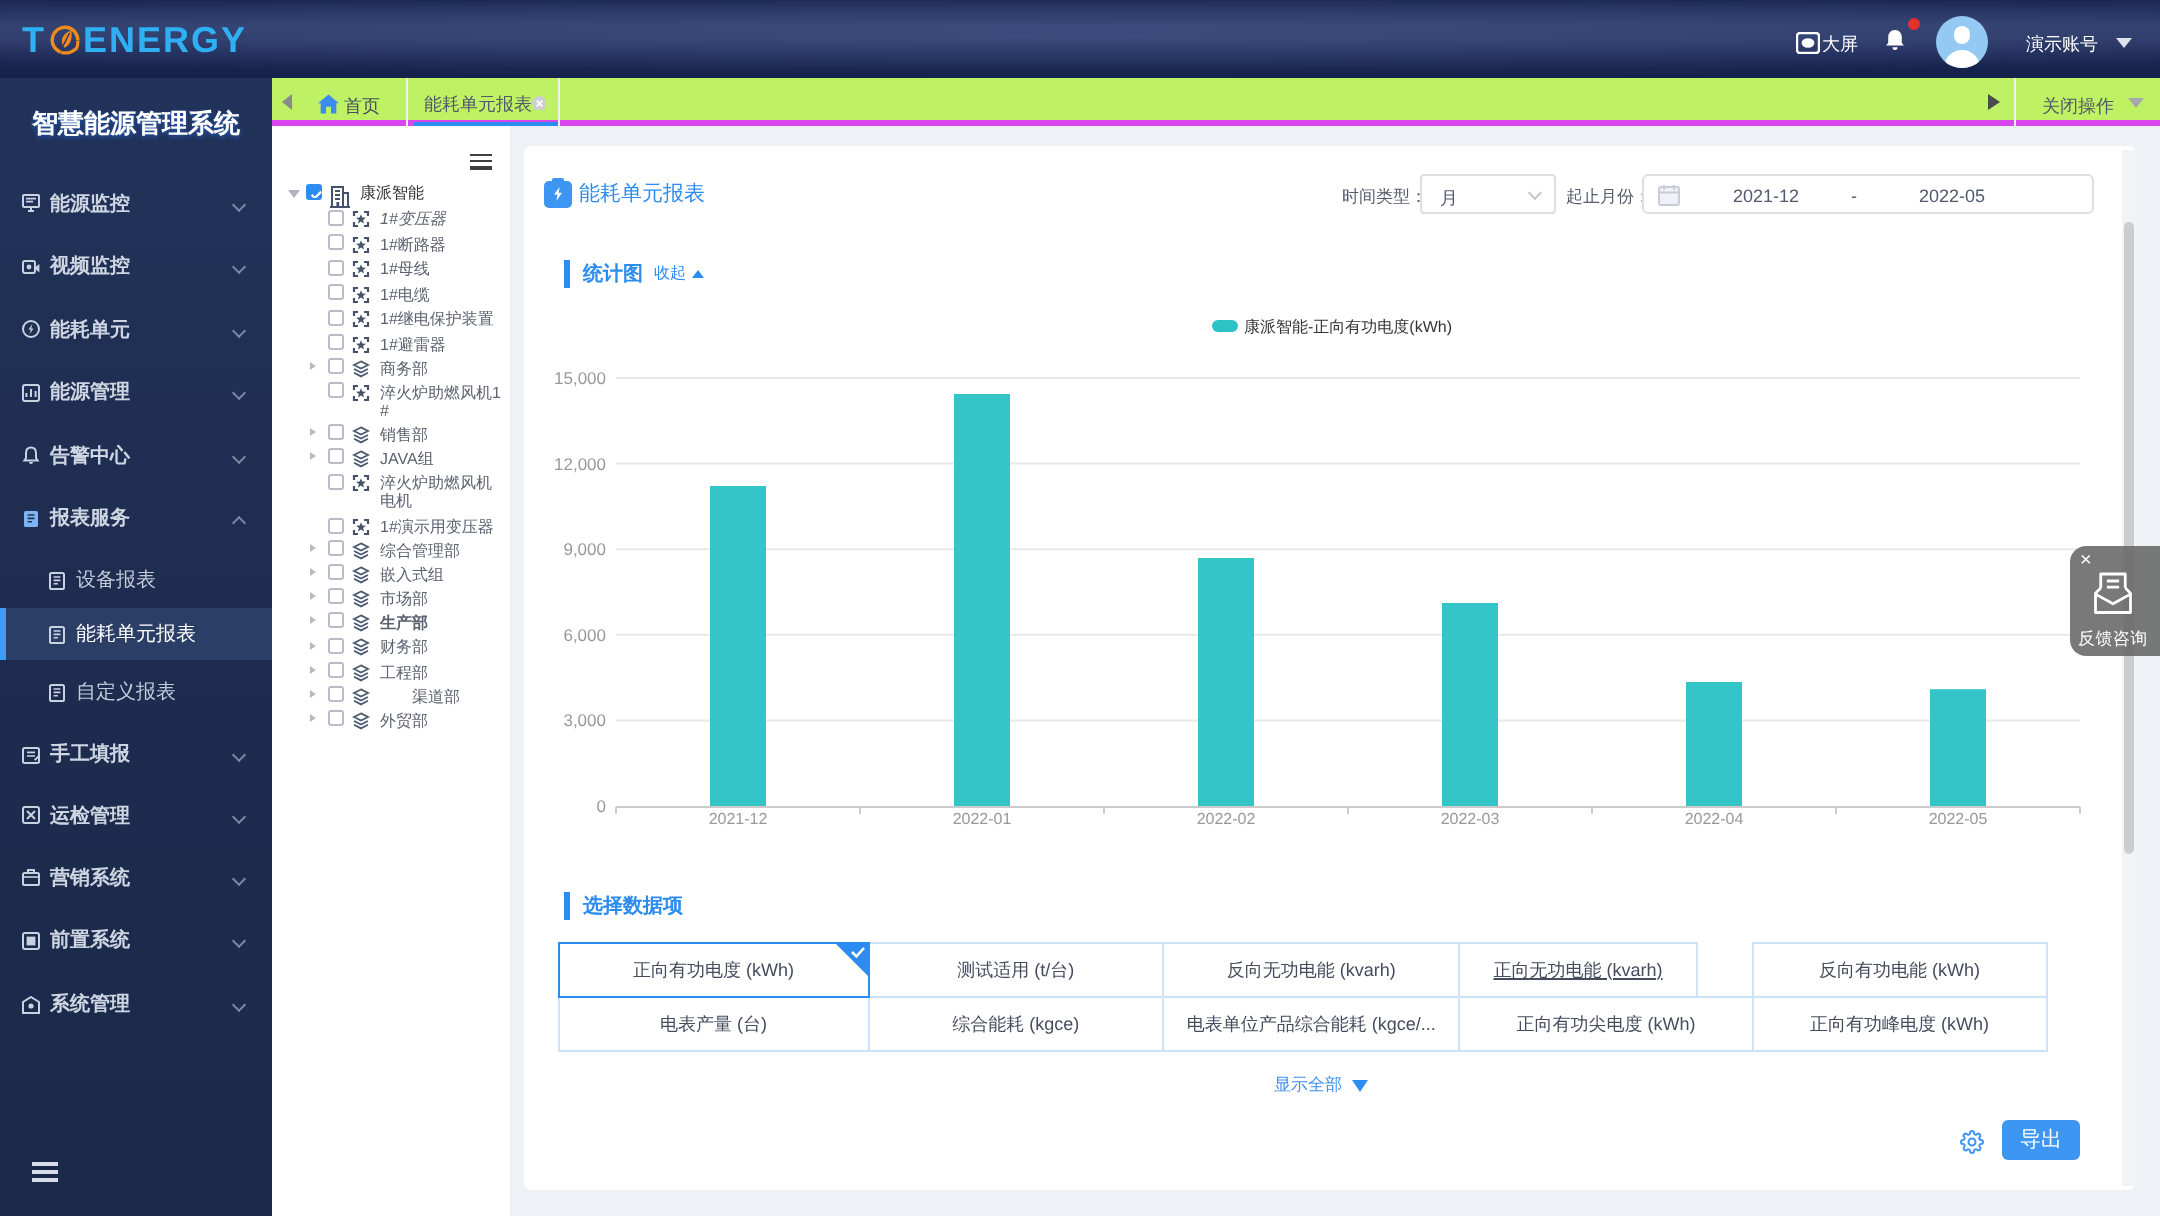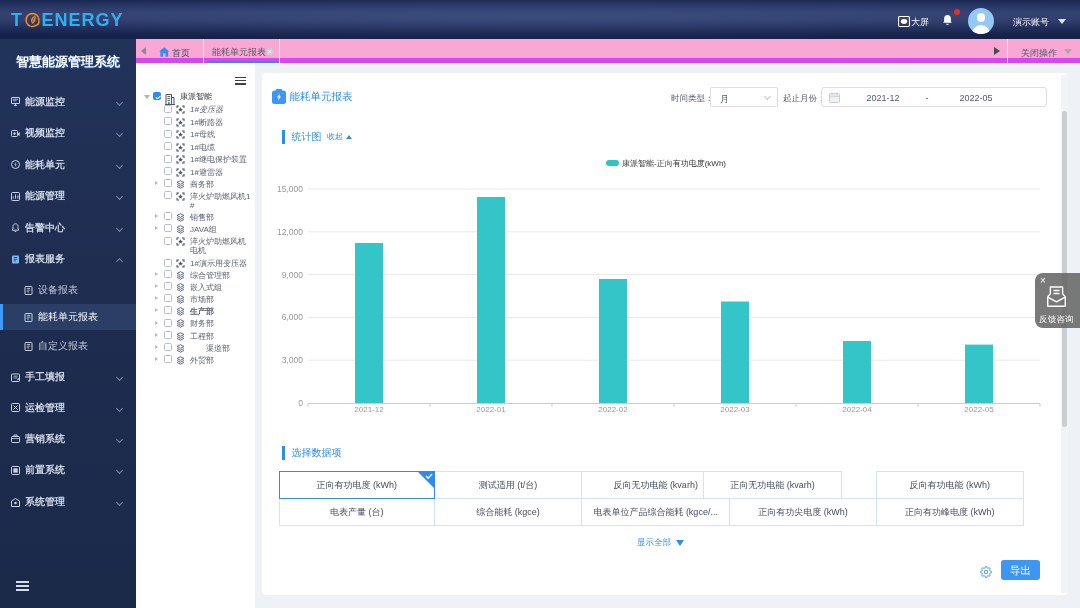--- a/index.html
+++ b/index.html
@@ -16,42 +16,42 @@
 .mitem .chv{position:absolute;left:117px;top:9px;width:5px;height:5px;border-right:1px solid #7c88a3;border-bottom:1px solid #7c88a3;transform:rotate(45deg);}
 .mitem .chvu{transform:rotate(-135deg);top:11px;}
 .sitem{position:absolute;left:0;width:136px;height:26px;display:flex;align-items:center;}
 .sitem .mic{position:absolute;left:24px;width:9px;height:9px;}
 .sitem .mtx{position:absolute;left:38px;color:#c3cbdb;font-size:10px;}
 .sitem.act{background:#2a3e66;border-left:3px solid #3f9bfb;}
 .sitem.act .mtx{color:#fff;left:35px;}
 .sitem.act .mic{left:21px;}
 #sbburger{position:absolute;left:16px;top:542px;width:13px;}
 #sbburger div{height:1.6px;background:#d7dde8;margin-bottom:2.6px;}
-#tabbar{position:absolute;left:136px;top:39px;width:944px;height:24px;background:#f9a8d4;border-bottom:5px solid #d946ef;}
+#tabbar{position:absolute;left:136px;top:39px;width:944px;height:24px;background:#bef264;border-bottom:3px solid #d946ef;}
 .tri-r{width:0;height:0;border-top:4.5px solid transparent;border-bottom:4.5px solid transparent;border-left:6px solid #333;}
 .tabsep{position:absolute;top:0;width:1px;height:24px;background:#eef0f3;}
 #tab1{position:absolute;left:67px;top:0;width:76px;height:24px;font-size:9px;color:#51586a;text-align:left;padding:7px 0 0 9px;}
 #tab1 .ul{position:absolute;left:4px;bottom:0;width:72px;height:2px;background:#2d8cf0;}
 #closeop{position:absolute;left:885px;top:8px;font-size:9px;color:#51586a;}
 #content{position:absolute;left:136px;top:63px;width:944px;height:545px;background:#eef2f7;}
 #tree{position:absolute;left:0;top:0;width:119px;height:545px;background:#fff;}
 #treeburger{position:absolute;left:99px;top:14px;width:11px;}
 #treeburger div{height:1.3px;background:#3f3f3f;margin-bottom:1.9px;}
 .tcaret{position:absolute;width:0;height:0;border-top:2.8px solid transparent;border-bottom:2.8px solid transparent;border-left:3.8px solid #b6bac2;}
 .tcaret.down{border-left:3px solid transparent;border-right:3px solid transparent;border-top:4px solid #aeb3bd;border-bottom:none;}
 .tcb{position:absolute;width:8px;height:8px;border:1px solid #b7bdc8;border-radius:1.5px;background:#fff;}
 .tcb.on{background:#2d8cf0;border-color:#2d8cf0;}
 .ticon{position:absolute;}
 .tlabel{position:absolute;font-size:8px;color:#5b6270;line-height:9px;white-space:nowrap;}
 #card{position:absolute;left:126px;top:10px;width:806px;height:522px;background:#fff;border-radius:4px;}
 #cardtitle{position:absolute;left:136px;top:26px;height:15px;display:flex;align-items:center;gap:3.5px;}
 #cardtitle .t{color:#2d8cf0;font-size:10.5px;}
 .shead{position:absolute;display:flex;align-items:center;}
 .shead .bar{width:2.5px;height:14px;background:#2d8cf0;margin-right:7px;}
-.shead .tx{color:#2d8cf0;font-size:10px;}
+.shead .tx{color:#2d8cf0;font-size:10px;font-weight:bold;}
 #collapse{position:absolute;left:191px;top:68px;font-size:8px;color:#2d8cf0;display:flex;align-items:center;gap:3px;}
 .tri-up{width:0;height:0;border-left:3.5px solid transparent;border-right:3.5px solid transparent;border-bottom:4.5px solid #2d8cf0;}
 .tri-dn{width:0;height:0;border-left:4.5px solid transparent;border-right:4.5px solid transparent;border-top:6px solid #2d8cf0;}
 #f-label1{position:absolute;left:535px;top:29.5px;font-size:8.5px;color:#565e6e;}
 #selbox{position:absolute;left:574px;top:24px;width:68px;height:20px;border:1px solid #dcdee2;border-radius:2px;background:#fff;}
 #selbox .v{position:absolute;left:9px;top:5px;font-size:9px;color:#515a6e;}
 #selbox .c{position:absolute;right:7px;top:6px;width:5px;height:5px;border-right:1px solid #bfc4cc;border-bottom:1px solid #bfc4cc;transform:rotate(45deg);}
 #f-label2{position:absolute;left:647px;top:29.5px;font-size:8.5px;color:#565e6e;}
 #datebox{position:absolute;left:684.5px;top:24px;width:226px;height:20px;border:1px solid #dcdee2;border-radius:3px;background:#fff;font-size:9px;color:#515a6e;}
 #legend{position:absolute;left:470px;top:94.5px;display:flex;align-items:center;}
@@ -510,21 +510,21 @@
   <div class="shead" style="left:146px;top:383px;">
       <div class="bar"></div>
       <span class="tx">选择数据项</span>
     </div>
   <div id="seltable">
     <div class="cell sel" style="left:0px;top:0px;width:155.5px;">正向有功电度 (kWh)<div class="corner"></div><svg class="corner-ck" width="8" height="7" viewBox="0 0 8 7">
           <path d="M1 3 L3.2 5.2 L7 1" fill="none" stroke="#fff" stroke-width="1.3"></path>
         </svg></div>
     <div class="cell" style="left:154.5px;top:0px;width:148.8px;">测试适用 (t/台)</div>
     <div class="cell" style="left:302.3px;top:0px;width:148.7px;">反向无功电能 (kvarh)</div>
-    <div class="cell" style="left:424px;top:0px;width:139px;">正向无功电能 (kvarh)</div>
+    <div class="cell" style="left:450.0px;top:0px;width:120px;text-decoration:underline;">正向无功电能 (kvarh)</div>
     <div class="cell" style="left:597.0px;top:0px;width:147.5px;">反向有功电能 (kWh)</div>
     <div class="cell" style="left:0px;top:27px;width:155.5px;">电表产量 (台)</div>
     <div class="cell" style="left:154.5px;top:27px;width:148.8px;">综合能耗 (kgce)</div>
     <div class="cell" style="left:302.3px;top:27px;width:148.7px;">电表单位产品综合能耗 (kgce/...</div>
     <div class="cell" style="left:450.0px;top:27px;width:148px;">正向有功尖电度 (kWh)</div>
     <div class="cell" style="left:597.0px;top:27px;width:147.5px;">正向有功峰电度 (kWh)</div>
   </div>
   <div id="showall">显示全部 <span class="tri-dn"></span></div>
   <div id="gear">
     <svg width="12" height="12" viewBox="0 0 24 24" fill="none" stroke="#4096f5" stroke-width="2">

